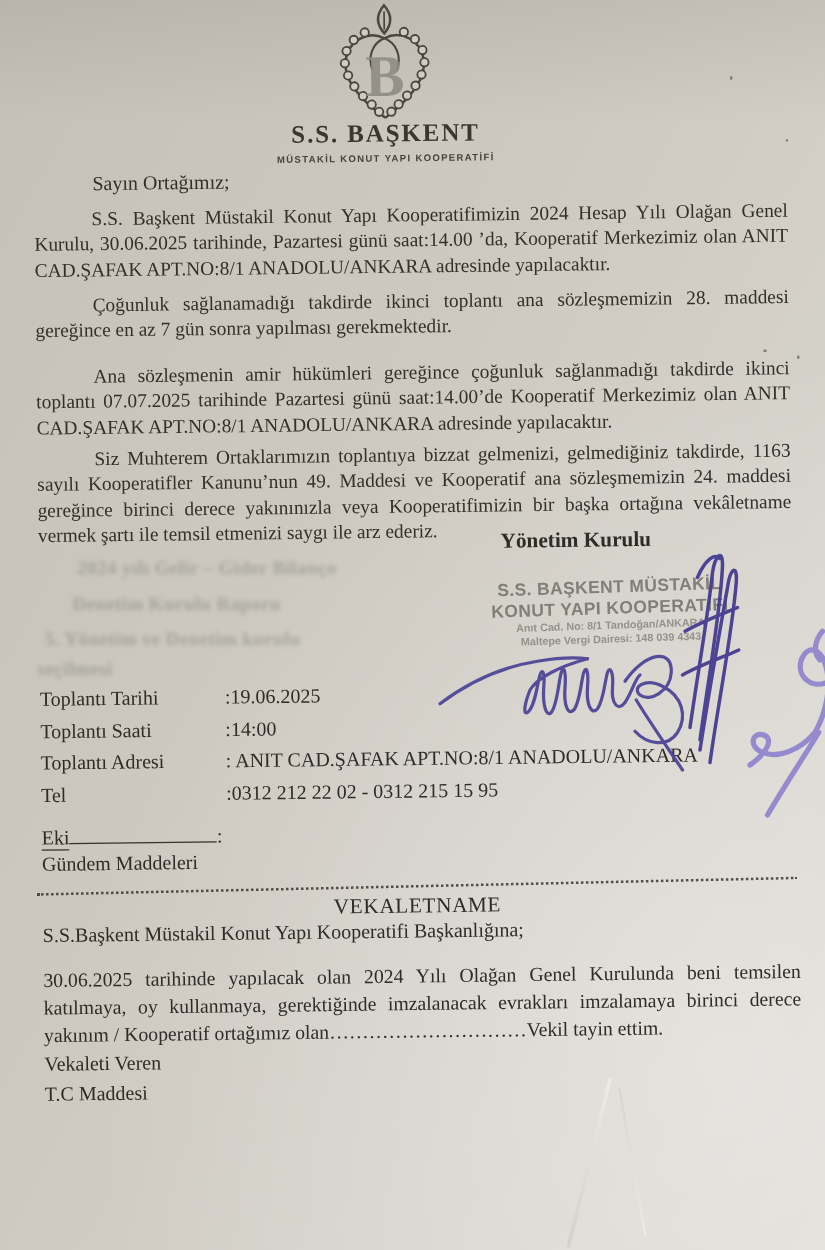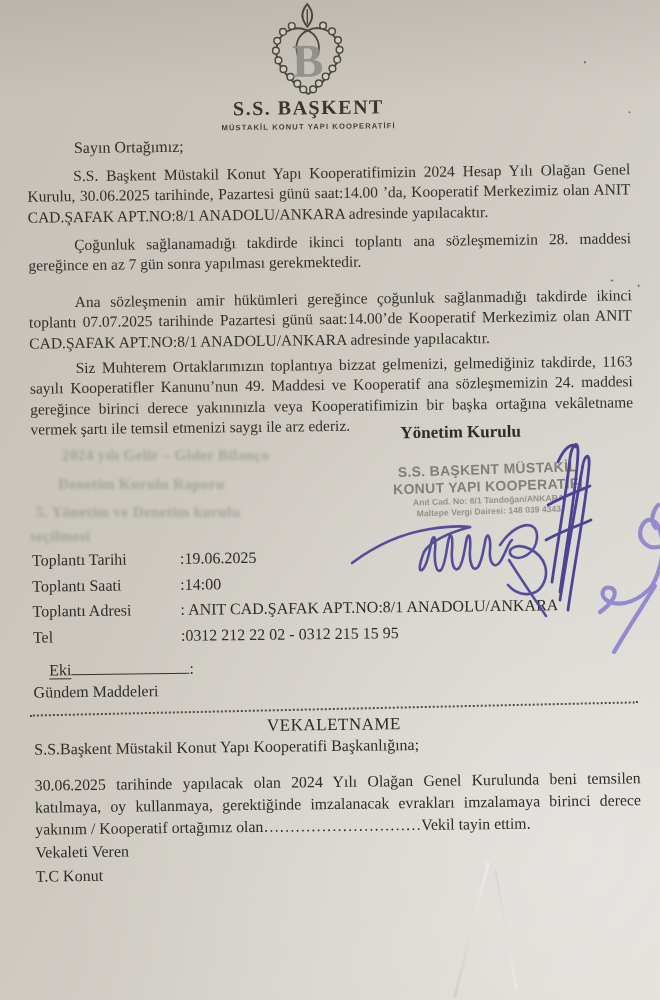--- a/index.html
+++ b/index.html
@@ -21,21 +21,21 @@
     font-family:"Liberation Sans",sans-serif;}
   .signed-by{font-size:17px;font-weight:bold;color:#2f2c26;}
   .stamp{width:250px;text-align:center;transform:rotate(-1.2deg);
     font-family:"Liberation Sans",sans-serif;color:#84837c;}
   .stamp .s1,.stamp .s2{font-size:14px;font-weight:bold;letter-spacing:.3px;line-height:17px;color:#807f78;}
   .stamp .s3,.stamp .s4{font-size:8.6px;line-height:10.5px;color:#8b8a83;font-weight:bold;opacity:.9;}
   .meet-row{display:flex;font-size:16px;line-height:25.5px;color:#2f2c27;}
   .meet-label{width:148px;flex:none;}
   .eki-line{font-size:16px;color:#2f2c27;}
   .eki-underline{display:inline-block;width:118px;border-bottom:1.6px solid #35322c;height:14px;}
-  .eki-label{border-bottom:1.6px solid #35322c;margin-left:16px;}
+  .eki-label{border-bottom:1.6px solid #35322c;}
   .dotted-rule{border-top:2.6px dotted #3a362f;transform:rotate(-0.55deg);opacity:.85;}
   .vek-title{font-size:17px;letter-spacing:.5px;text-align:center;color:#2f2c27;}
   .vek-addressee{font-size:16px;color:#2f2c27;}
   .vek-body{font-size:15.8px;line-height:1.38;text-align:justify;color:#2f2c27;}
   .vek-footer{font-size:16px;color:#2f2c27;}
   .ghost{position:absolute;font-weight:bold;color:rgba(104,112,98,0.40);filter:blur(1.6px);
     font-size:15px;letter-spacing:.4px;}
   .speck{position:absolute;border-radius:50%;background:rgba(60,55,48,0.55);}
   .crease{position:absolute;pointer-events:none;}
   svg{display:block;}
@@ -136,21 +136,21 @@
       <span class="eki-label">Eki</span><span class="eki-underline"></span><span>:</span>
     </div>
     <div class="abs eki-line" style="left:30px;top:680px;">Gündem Maddeleri</div>
 
     <div class="abs dotted-rule" style="left:26px;top:708px;width:608px;"></div>
 
     <div class="abs vek-title" style="left:30px;top:715px;width:600px;">VEKALETNAME</div>
     <div class="abs vek-addressee" style="left:30px;top:737px;">S.S.Başkent Müstakil Konut Yapı Kooperatifi Başkanlığına;</div>
     <div class="abs vek-body" style="left:30px;top:771px;width:606px;">30.06.2025 tarihinde yapılacak olan 2024 Yılı Olağan Genel Kurulunda beni temsilen katılmaya, oy kullanmaya, gerektiğinde imzalanacak evrakları imzalamaya birinci derece yakınım / Kooperatif ortağımız olan…………………………Vekil tayin ettim.</div>
     <div class="abs vek-footer" style="left:30px;top:840px;">Vekaleti Veren</div>
-    <div class="abs vek-footer" style="left:30px;top:864px;">T.C Konut</div>
+    <div class="abs vek-footer" style="left:30px;top:864px;">T.C Maddesi</div>
 
     <div class="speck" style="left:588px;top:64px;width:2px;height:3px;"></div>
     <div class="speck" style="left:632px;top:115px;width:2px;height:2px;"></div>
     <div class="speck" style="left:612px;top:283px;width:3px;height:2px;"></div>
     <div class="speck" style="left:639px;top:288px;width:2px;height:3px;"></div>
   </div>
 
   <svg class="sig-layer" width="660" height="1000" viewBox="0 0 660 1000">
     <g fill="none" stroke="#4b4296" stroke-width="2.6" stroke-linecap="round" opacity="0.92">
       <path d="M352 563 C372 548 398 534 430 529 C448 526 462 526 470 527"></path>

